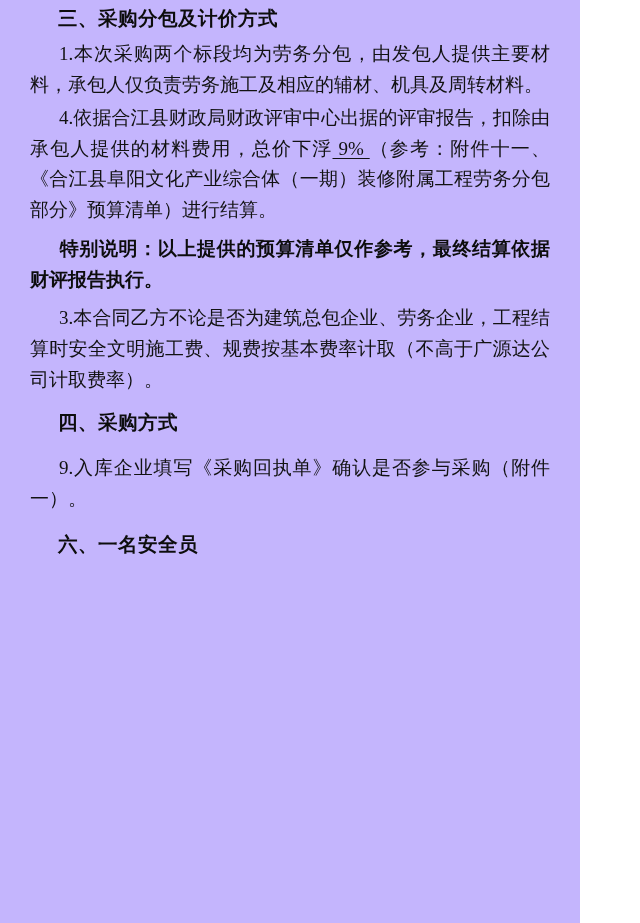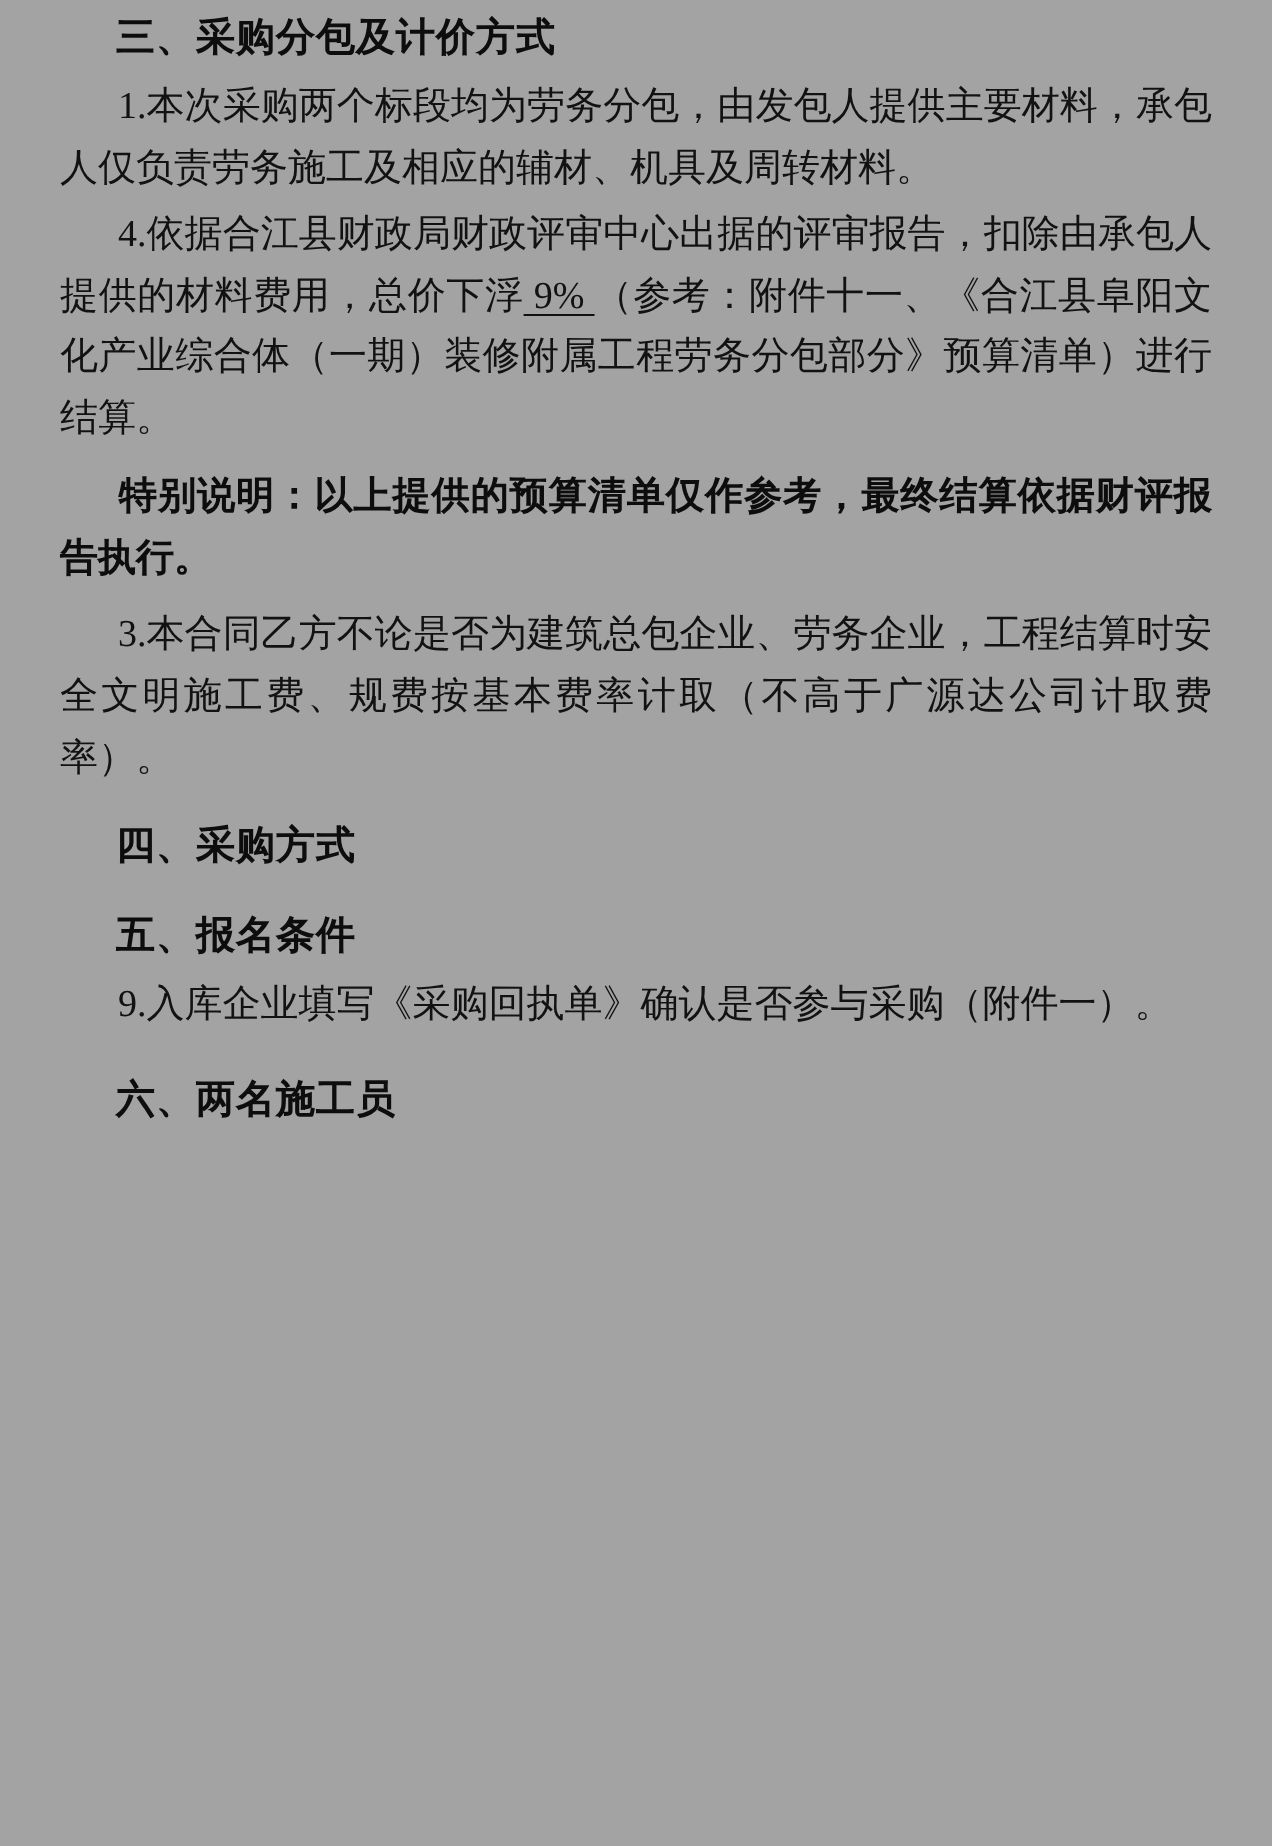--- a/index.html
+++ b/index.html
@@ -9,25 +9,25 @@
   }
   body {
     width: 640px;
     height: 923px;
     overflow: hidden;
     font-family: "Liberation Serif", "DejaVu Serif", serif;
     color: #111111;
   }
   .page {
     position: relative;
-    width: 636px;
+    width: 580px;
     height: 923px;
     padding: 0;
     box-sizing: border-box;
-    background: #a3a3a3;
+    background: #c4b5fd;
   }
   .content {
     padding: 4px 30px 0 30px;
   }
   .heading {
     font-family: "DejaVu Sans", "Liberation Sans", sans-serif;
     font-weight: bold;
     font-size: 19.5px;
     letter-spacing: 0.5px;
     margin: 0 0 6px 0;
@@ -91,23 +91,22 @@
 
     <p class="para"><span class="indent"></span><span>3.本合同乙方不论是否为建筑总包企业、劳务企业，工程结算时安全文明施工费、规费按基本费率计取（不高于广源达公司计取费率）。</span></p>
 
     <div class="gap-md"></div>
 
     <h2 class="heading">四、采购方式</h2>
 
 
     <div class="gap-md"></div>
 
-    <h2 class="heading">五、报名条件</h2>
 
     <p class="para"><span class="indent"></span><span>9.入库企业填写《采购回执单》确认是否参与采购（附件一）。</span></p>
 
 
     <div class="gap-lg"></div>
 
-    <h2 class="heading">六、两名施工员</h2>
+    <h2 class="heading">六、一名安全员</h2>
 
   </div>
 </div>
 
 </body></html>

